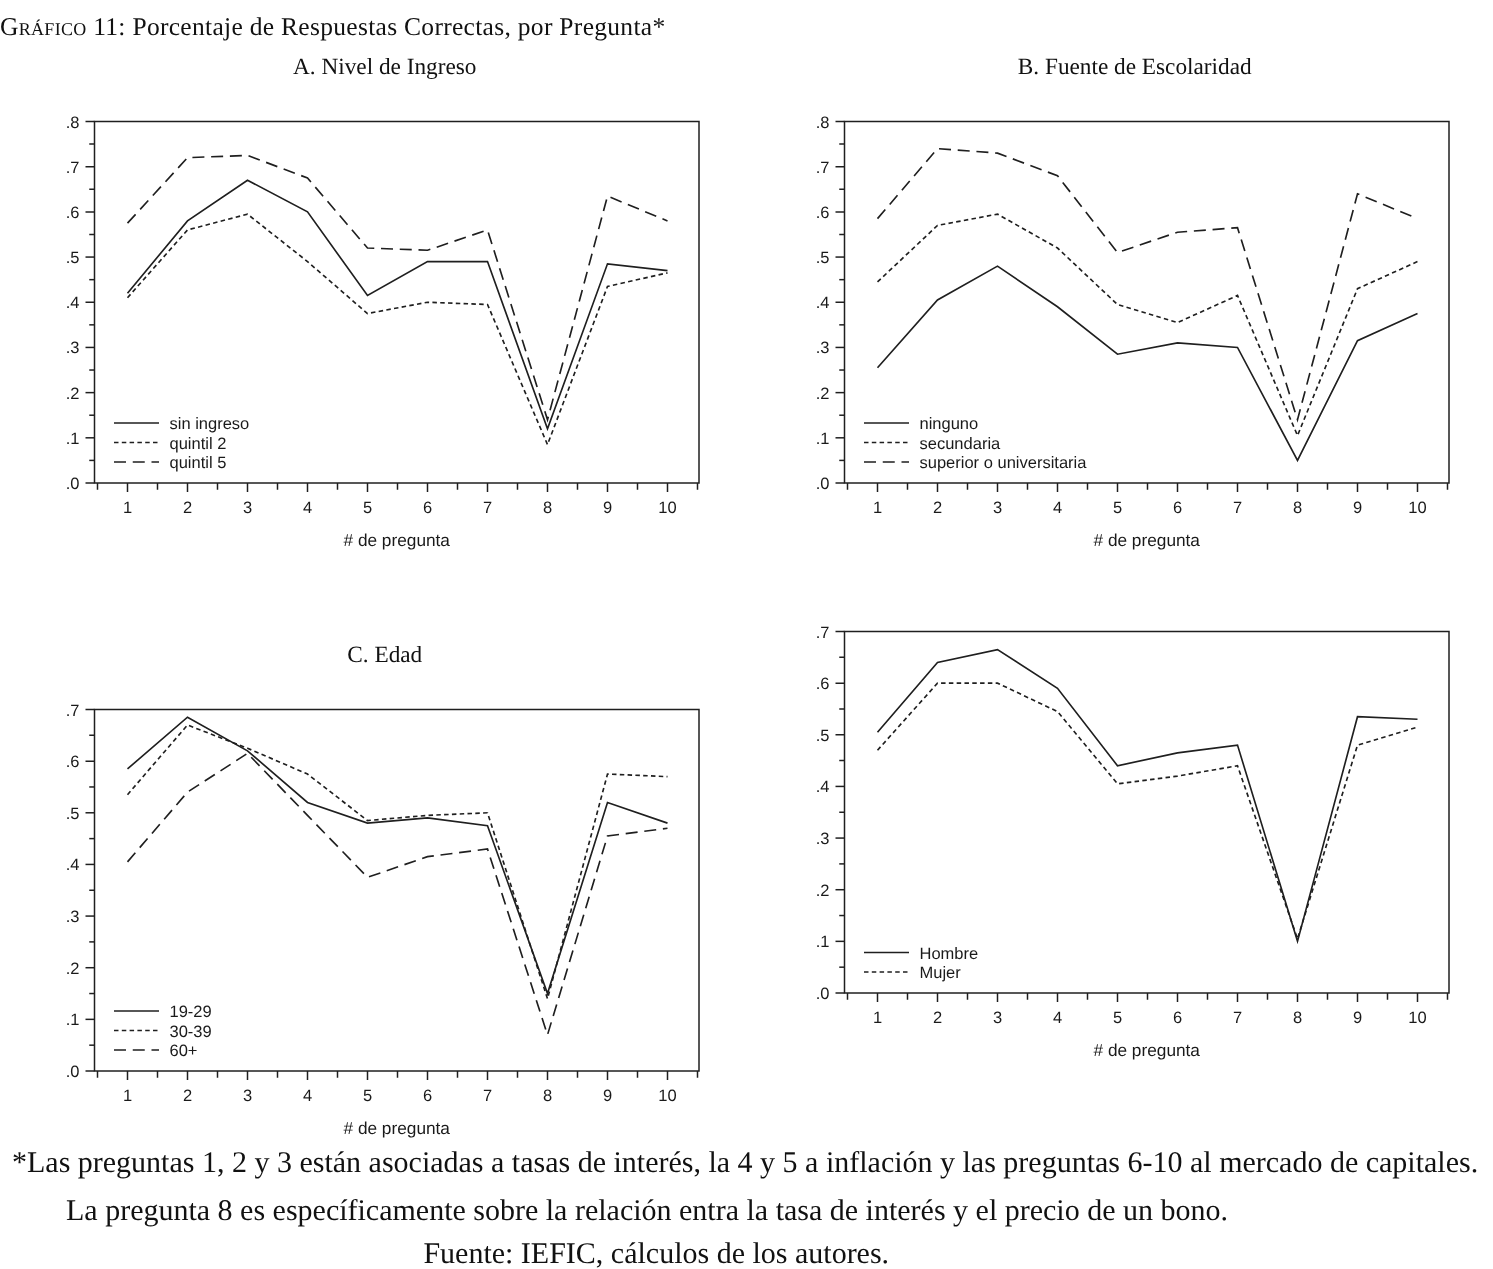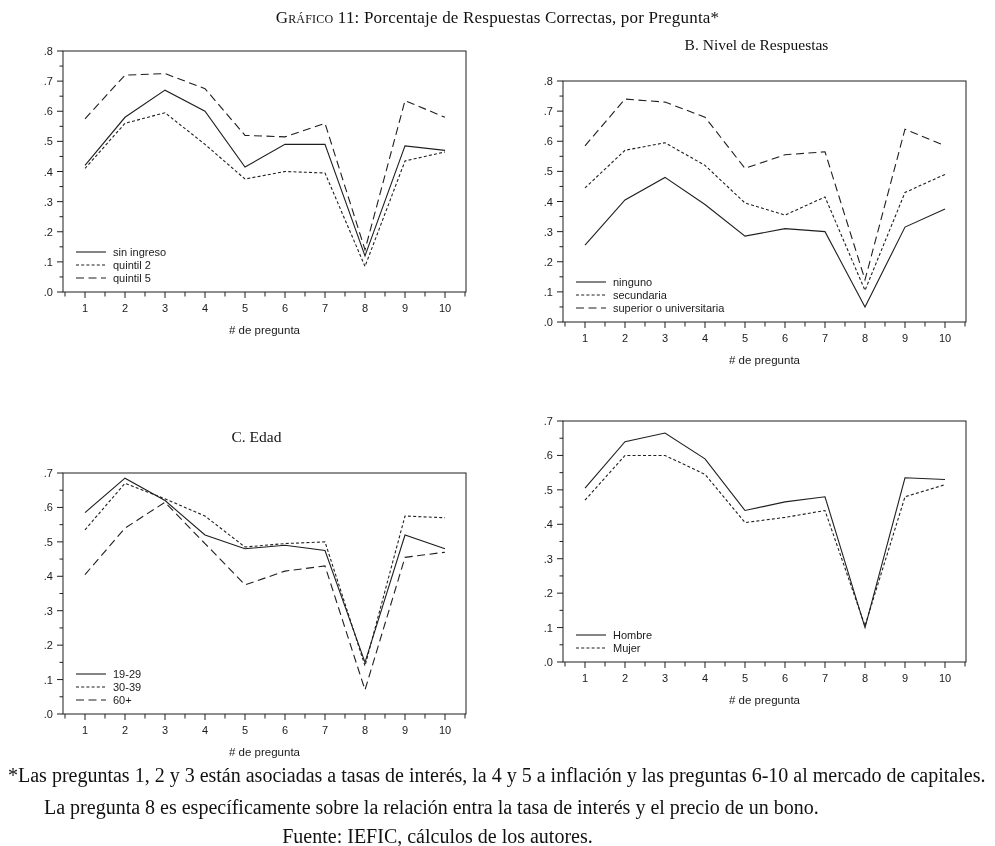--- a/index.html
+++ b/index.html
@@ -1,18 +1,18 @@
 <!DOCTYPE html>
 <html><head>
 <meta charset="utf-8">
 <style>
   html,body{margin:0;padding:0;background:#ffffff;}
   .page{position:relative;width:995px;height:846px;background:#ffffff;color:#111111;
         font-family:"Liberation Serif",serif;overflow:hidden;}
-  .main-title{position:absolute;top:8px;left:0;width:100%;text-align:center;
+  .main-title{position:absolute;top:8px;left:0;width:100%;
               font-size:17px;letter-spacing:.2px;}
   .sc{font-variant:small-caps;}
   .panel{position:absolute;width:477px;}
   .panel-title{text-align:center;font-size:15.5px;height:30px;}
   #panel-a{left:18px;top:36px;}
   #panel-b{left:518px;top:36px;}
   #panel-c{left:18px;top:428px;}
   #panel-d{left:518px;top:406px;}
   svg.chart{display:block;width:477px;height:312px;}
   svg.chart text{font-family:"Liberation Sans",sans-serif;fill:#1a1a1a;}
@@ -22,20 +22,21 @@
   .fn3{left:0;top:825px;width:875px;text-align:center;white-space:normal;}
 </style>
 </head>
 <body>
 
 <div class="page">
 
   <div class="main-title"><span class="sc">Gráfico</span><span> 11: Porcentaje de Respuestas Correctas, por Pregunta*</span></div>
 
   <div class="panel" id="panel-a">
+    <div class="panel-title">A. Nivel de Ingreso</div>
     <svg class="chart" viewBox="0 0 477 312">
         <rect x="45" y="15" width="403" height="241" fill="none" stroke="#1f1f1f" stroke-width="1"></rect>
         <line x1="39" y1="256" x2="45" y2="256" stroke="#1f1f1f" stroke-width="1"></line>
         <text x="35" y="260" text-anchor="end" font-size="11">.0</text>
         <line x1="41.5" y1="240.9375" x2="45" y2="240.9375" stroke="#1f1f1f" stroke-width="1"></line>
         <line x1="39" y1="225.875" x2="45" y2="225.875" stroke="#1f1f1f" stroke-width="1"></line>
         <text x="35" y="229.875" text-anchor="end" font-size="11">.1</text>
         <line x1="41.5" y1="210.8125" x2="45" y2="210.8125" stroke="#1f1f1f" stroke-width="1"></line>
         <line x1="39" y1="195.75" x2="45" y2="195.75" stroke="#1f1f1f" stroke-width="1"></line>
         <text x="35" y="199.75" text-anchor="end" font-size="11">.2</text>
@@ -95,21 +96,21 @@
         <line x1="58" y1="216" x2="88" y2="216" stroke="#1f1f1f" stroke-width="1.1"></line>
         <text x="95" y="220" text-anchor="start" font-size="11">sin ingreso</text>
         <line x1="58" y1="229" x2="88" y2="229" stroke="#1f1f1f" stroke-width="1.1" stroke-dasharray="3 2.2"></line>
         <text x="95" y="233" text-anchor="start" font-size="11">quintil 2</text>
         <line x1="58" y1="242" x2="88" y2="242" stroke="#1f1f1f" stroke-width="1.1" stroke-dasharray="8 4.5"></line>
         <text x="95" y="246" text-anchor="start" font-size="11">quintil 5</text>
       </svg>
   </div>
 
   <div class="panel" id="panel-b">
-    <div class="panel-title">B. Nivel de Respuestas</div>
+    <div class="panel-title">B. Fuente de Escolaridad</div>
     <svg class="chart" viewBox="0 0 477 312">
         <rect x="45" y="15" width="403" height="241" fill="none" stroke="#1f1f1f" stroke-width="1"></rect>
         <line x1="39" y1="256" x2="45" y2="256" stroke="#1f1f1f" stroke-width="1"></line>
         <text x="35" y="260" text-anchor="end" font-size="11">.0</text>
         <line x1="41.5" y1="240.9375" x2="45" y2="240.9375" stroke="#1f1f1f" stroke-width="1"></line>
         <line x1="39" y1="225.875" x2="45" y2="225.875" stroke="#1f1f1f" stroke-width="1"></line>
         <text x="35" y="229.875" text-anchor="end" font-size="11">.1</text>
         <line x1="41.5" y1="210.8125" x2="45" y2="210.8125" stroke="#1f1f1f" stroke-width="1"></line>
         <line x1="39" y1="195.75" x2="45" y2="195.75" stroke="#1f1f1f" stroke-width="1"></line>
         <text x="35" y="199.75" text-anchor="end" font-size="11">.2</text>

